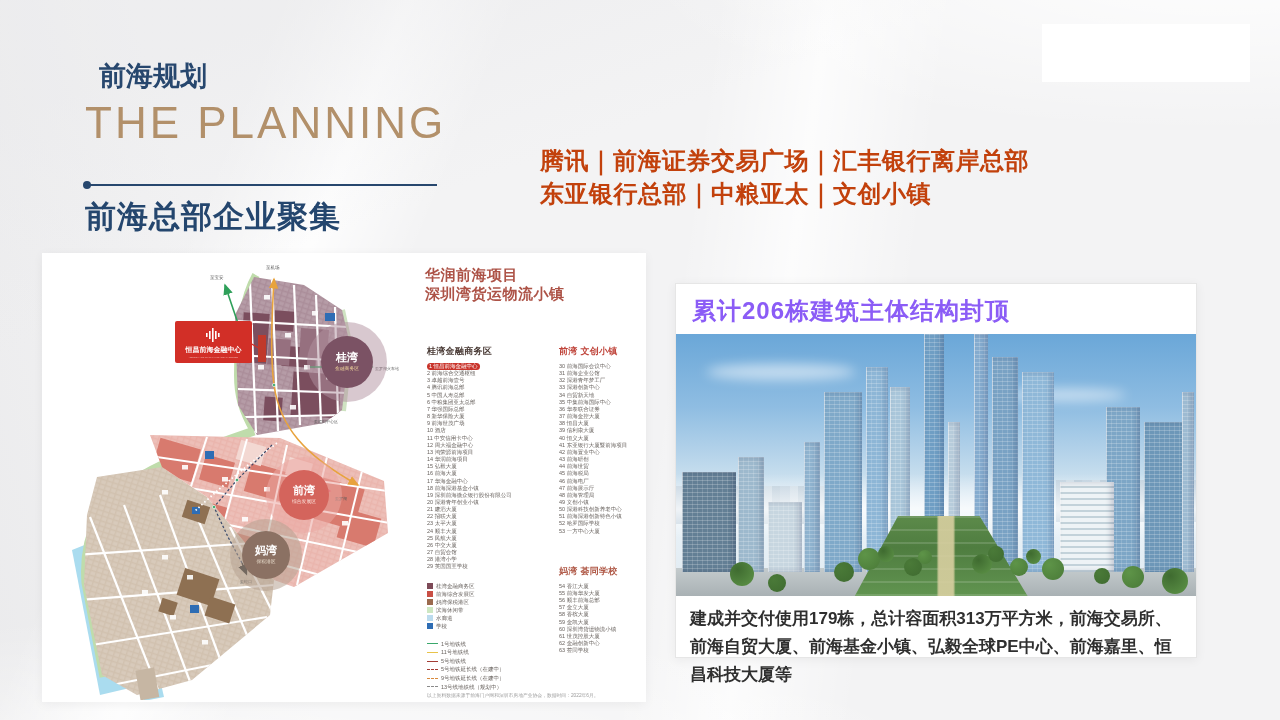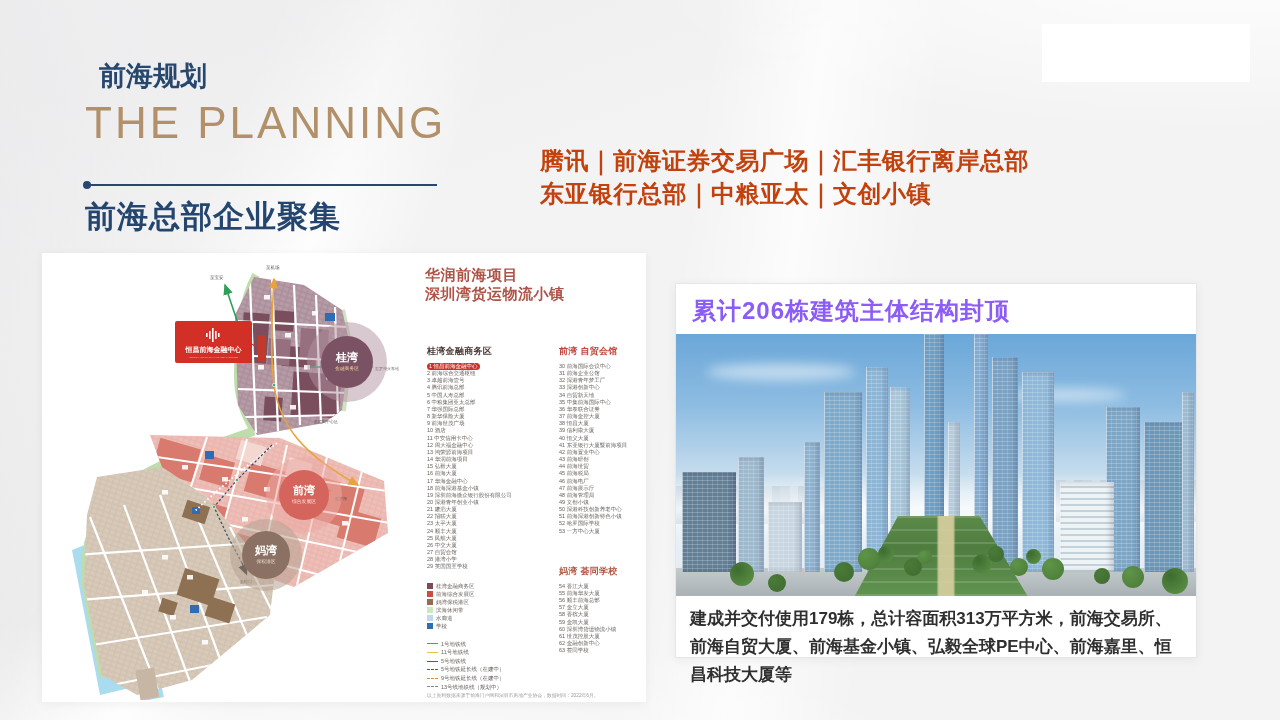--- a/index.html
+++ b/index.html
@@ -405,21 +405,21 @@
                 <span>9号地铁延长线（在建中）</span>
               </div>
               <div class="lg-row">
                 <span class="lg-line" style="border-top-style: dashed; border-top-color: rgb(138, 138, 138);"></span>
                 <span>13号线地铁线（规划中）</span>
               </div>
             </div>
         </div>
         <div class="lcol2">
           <div id="sec1" class="sec">
-              <div class="sec-h" style="color: rgb(192, 70, 60);">前湾 自贸会馆</div>
+              <div class="sec-h" style="color: rgb(192, 70, 60);">前湾 文创小镇</div>
               <div class="proj-item">30 前海国际会议中心</div>
               <div class="proj-item">31 前海企业公馆</div>
               <div class="proj-item">32 深港青年梦工厂</div>
               <div class="proj-item">33 深港创新中心</div>
               <div class="proj-item">34 自贸新天地</div>
               <div class="proj-item">35 中集前海国际中心</div>
               <div class="proj-item">36 华泰联合证券</div>
               <div class="proj-item">37 前海金控大厦</div>
               <div class="proj-item">38 恒昌大厦</div>
               <div class="proj-item">39 信利康大厦</div>

